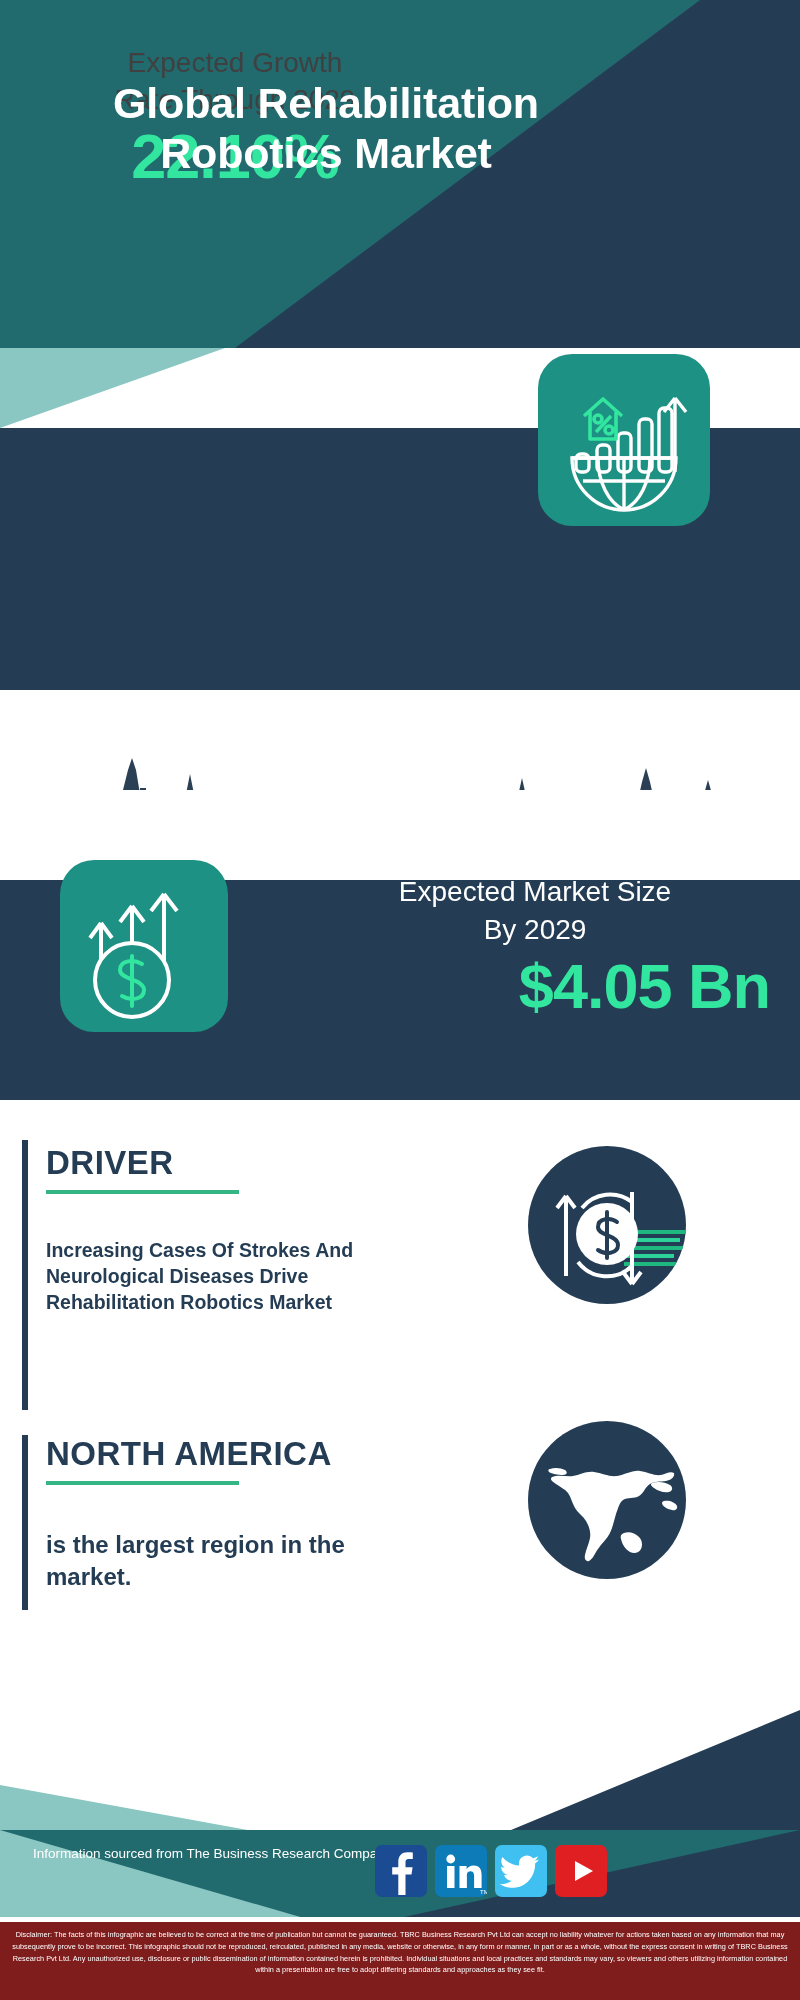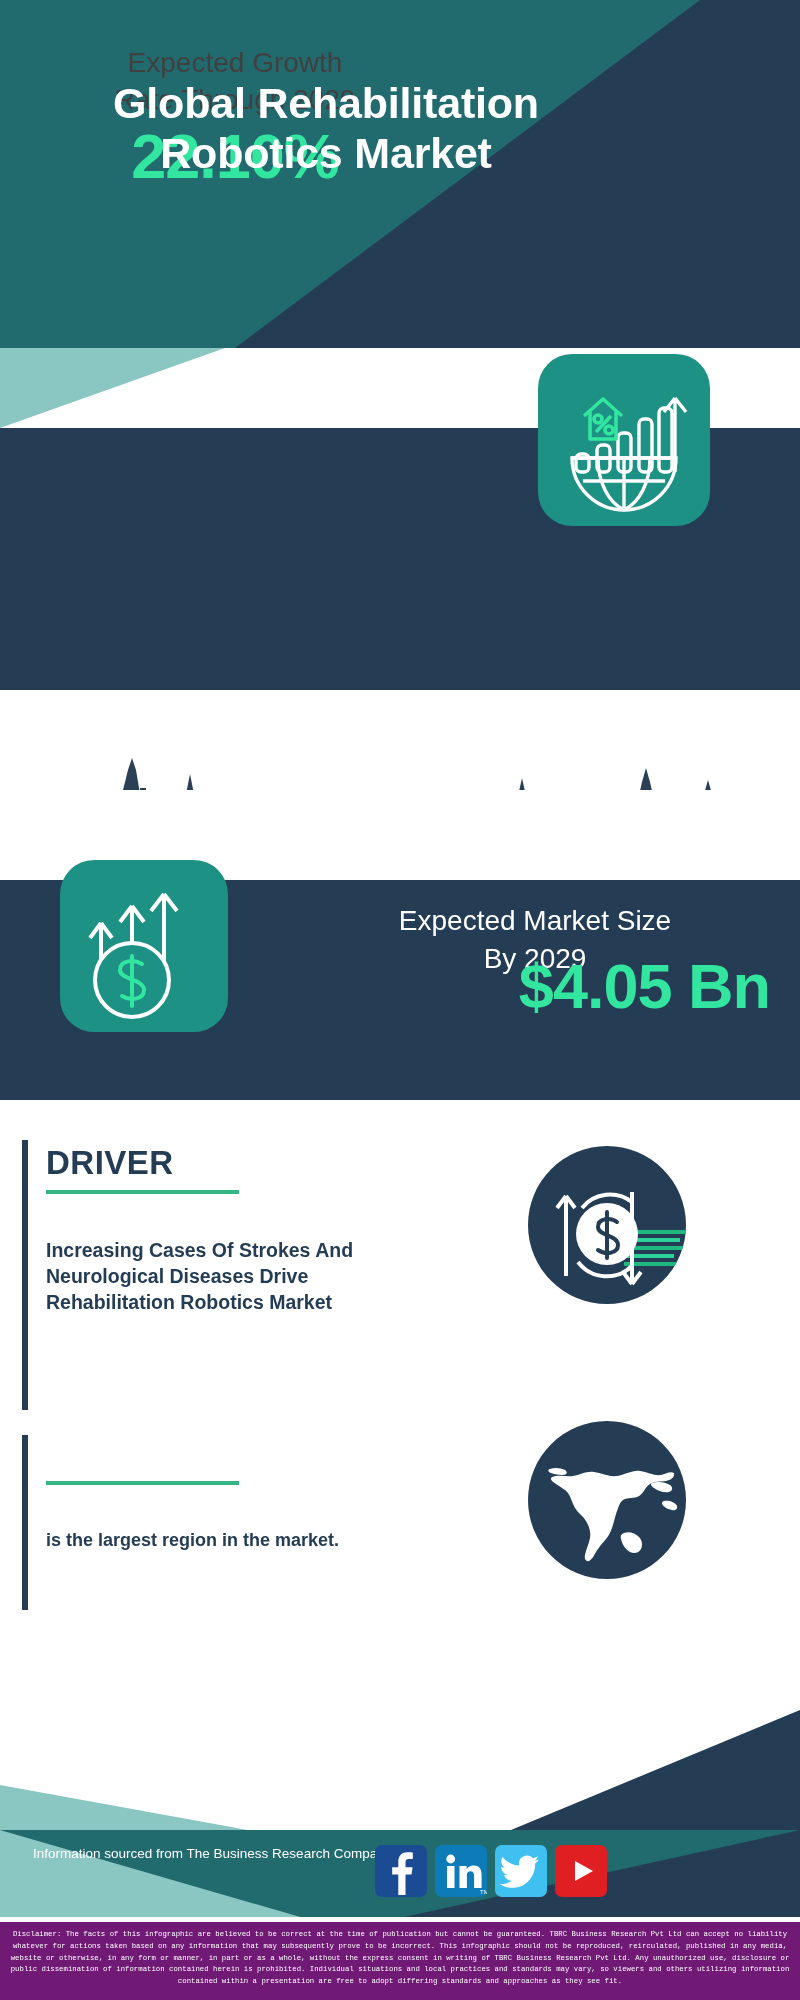--- a/index.html
+++ b/index.html
@@ -79,21 +79,21 @@
     background:#ffffff;
   }
   .market-mask svg { position:absolute; left:0; bottom:0; width:800px; height:90px; }
   .market-icon-box {
     position:absolute; left:60px; top:860px; width:168px; height:172px;
     background:#1d9183; border-radius:34px;
   }
   .market-label {
     position:absolute; left:300px; top:873px; width:470px;
     text-align:center; color:#ffffff;
-    font-size:28px; line-height:1.35;margin-top:29px;
+    font-size:28px; line-height:1.35;
   }
   .market-value {
     position:absolute; left:300px; top:955px; width:470px;
     text-align:right; color:#33e6a0;
     font-size:63px; font-weight:bold; line-height:1;
     letter-spacing:-1px;
   }
 
   
   .content {
@@ -114,21 +114,21 @@
   }
 
   #driver-card { left:22px; top:1140px; width:380px; height:270px; }
   #driver-card .card-title { position:absolute; left:24px; top:4px; font-size:33px; }
   #driver-card .card-underline { position:absolute; left:24px; top:50px; width:193px; }
   #driver-card .card-body { position:absolute; left:24px; top:66px; width:352px; font-size:19.5px; line-height:1.33; }
 
   #region-card { left:22px; top:1435px; width:380px; height:175px; }
   #region-card .card-title { position:absolute; left:24px; top:0px; font-size:33px; }
   #region-card .card-underline { position:absolute; left:24px; top:46px; width:193px; }
-  #region-card .card-body { position:absolute; left:24px; top:62px; width:340px; font-size:18px; line-height:1.33; }
+  #region-card .card-body { position:absolute; left:24px; top:62px; width:340px; font-size:24px; line-height:1.33; }
 
   .circle-icon {
     position:absolute; width:158px; height:158px;
     border-radius:50%; background:#243d54; overflow:hidden;
   }
   #driver-icon { left:528px; top:1146px; }
   #region-icon { left:528px; top:1421px; }
 
   
   .footer {
@@ -172,23 +172,22 @@
     width:52px; height:52px; border-radius:7px;
     display:flex; align-items:center; justify-content:center;
   }
   .s-fb { background:#1b4b93; }
   .s-li { background:#0c7bb8; }
   .s-tw { background:#40c0f0; }
   .s-yt { background:#e01f22; }
 
   .disclaimer-bar {
     position:absolute; left:0; top:1922px; width:800px; height:78px;
-    background:#701a75; z-index:9;
+    background:#7f1d1d; z-index:9;
     padding:7px 6px 0 6px;
-    font-family:Liberation Mono, monospace;
   }
   .disclaimer-bar p {
     color:#ffffff; font-size:7.3px; line-height:1.62;
     text-align:center; letter-spacing:0.02px;
   }
   .divider-white {
     position:absolute; left:0; top:1917px; width:800px; height:5px;
     background:#ffffff; z-index:10;
   }
 </style>
@@ -313,20 +312,21 @@
       <circle cx="79" cy="88" r="31" fill="#ffffff"></circle>
       <g fill="none" stroke="#243d54" stroke-width="4" stroke-linecap="round">
         <path d="M89 76 C83 71 70 72 70 81 C70 90 90 89 90 99 C90 108 77 109 70 104"></path>
         <line x1="79" y1="66" x2="79" y2="112"></line>
       </g>
     </svg>
   </div>
 
   <div class="card" id="region-card">
     <div class="card-rule"></div>
+    <div class="card-title">NORTH AMERICA</div>
     <div class="card-underline"></div>
     <div class="card-body">is the largest region in the market.</div>
   </div>
 
   <div class="circle-icon" id="region-icon">
     <svg viewBox="0 0 158 158" width="158" height="158">
       <path fill="#ffffff" d="M24 56 C31 53 38 56 45 55 C52 54 58 50 66 51 C74 52 81 56 89 55 C97 54 104 49 112 50
         C120 51 126 55 133 54 C138 53 142 50 146 52 C147 56 143 59 138 60 C132 61 127 60 122 63
         C117 66 116 72 111 75 C106 78 100 76 95 79 C91 82 90 88 88 93 C86 99 85 106 82 112
         C79 118 74 122 70 128 C67 132 65 138 61 140 C58 141 56 138 57 134 C58 128 61 123 62 117

